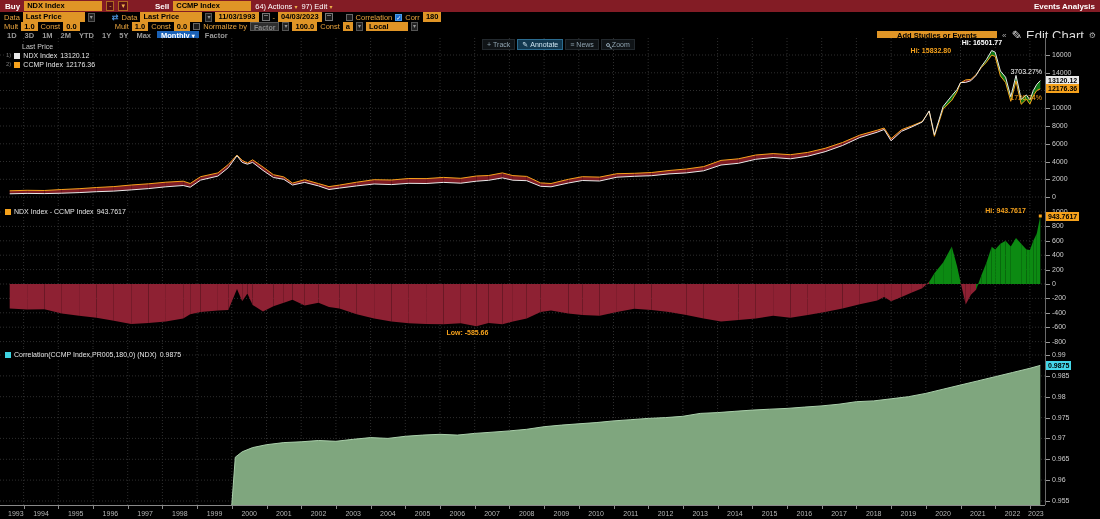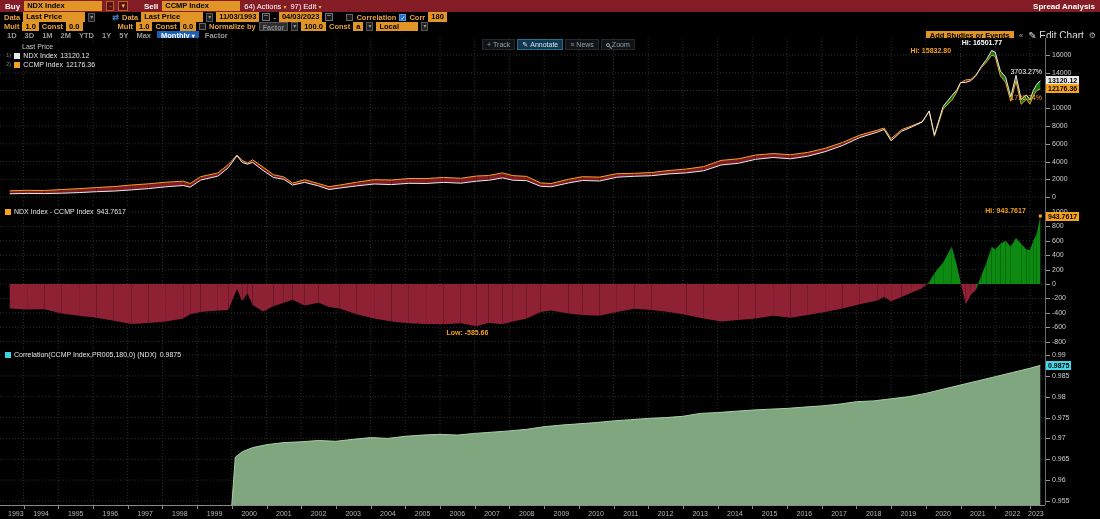--- a/index.html
+++ b/index.html
@@ -12,34 +12,34 @@
 .field.wide{min-width:78px}
 .mini-box{background:#5a1016;border:1px solid #b06a20;color:#f0b24a;height:10px;line-height:8px;padding:0 2px;font-size:7px}
 .menu-item{color:#fff;font-size:7.5px;white-space:nowrap}
 .menu-item .chev{color:#f0b24a;font-size:6px}
 .tb-title{margin-left:auto;font-size:8px;font-weight:bold;color:#fff}
 
 .crow{position:absolute;left:0;width:1100px;display:flex;align-items:center;gap:3px;padding:0 4px;font-size:7.5px;color:#e8a33d;background:#000}
 .r1{top:12px;height:10px}
 .r2{top:22px;height:9px}
 .r3{top:31px;height:8px;color:#999}
-.olabel{color:#e8a33d;font-weight:bold;white-space:nowrap}
+.olabel{color:#e8a33d;font-weight:normal;white-space:nowrap}
 .dd-arrow{background:#222;border:1px solid #555;color:#999;height:9px;line-height:7px;padding:0 1px;font-size:6px}
 .cal{display:inline-block;width:8px;height:8px;border:1px solid #777;background:#1a1a1a;position:relative}
 .cal::before{content:'';position:absolute;left:1px;top:1px;width:4px;height:1px;background:#777}
 .chk{display:inline-block;width:7px;height:7px;border:1px solid #666;background:#1c1c1c;font-size:6px;line-height:7px;text-align:center;color:#fff}
 .chk.on{background:#1f6fce;border-color:#4a9ae8}
 .swap{color:#4a90d9;font-size:8px;font-weight:bold}
 .greyed{background:#2e2e2e;color:#888;border:1px solid #555;height:9px;line-height:9px;padding:0 3px;font-size:7px;font-weight:bold}
 .period{color:#999;font-size:7.5px;font-weight:bold;padding:0 3px;white-space:nowrap}
 .freq{background:#1b62b7;color:#fff;font-size:7.5px;font-weight:bold;padding:0 4px;height:9px;line-height:9px}
 .r3-right{margin-left:auto;display:flex;align-items:center;gap:5px}
-.add-studies{background:#e09526;color:#000;font-size:7.5px;font-weight:bold;padding:0 4px;height:9px;line-height:9px}
+.add-studies{background:#e09526;color:#000;font-size:7.5px;font-weight:bold;padding:0 20px;height:9px;line-height:9px}
 .icon-grey{color:#aaa;font-size:8px}
-.editchart{color:#ddd;font-size:10px;white-space:nowrap}
+.editchart{color:#ddd;font-size:13px;white-space:nowrap}
 
 .chartwrap{position:absolute;left:0;top:38px;width:1100px;height:481px;background:#000}
 .panel-svg{position:absolute;left:0;background:#000}
 .sep{position:absolute;left:0;width:1045px;height:1px;background:#3a3a3a}
 .yaxis{position:absolute;left:1045px;top:0;width:55px;height:467px;border-left:1px solid #6a6a6a;background:#000}
 .ytick-mark{position:absolute;width:4px;height:1px;background:#999}
 .ytick-label{position:absolute;font-size:7px;color:#ccc;white-space:nowrap}
 .badge{position:absolute;left:1046px;font-size:7px;font-weight:bold;color:#000;padding:0 2px;height:9px;line-height:9px;z-index:5;white-space:nowrap}
 .pct-label{position:absolute;font-size:7px;text-align:right;width:50px;z-index:4}
 .anno{position:absolute;font-size:7px;font-weight:bold;white-space:nowrap;z-index:4}
@@ -64,25 +64,25 @@
 </head>
 <body>
 
 <div class="screen">
 
   <div class="topbar">
     <span class="tb-label">Buy</span>
     <span class="field wide">NDX Index</span>
     <span class="mini-box">-</span>
     <span class="mini-box">▾</span>
-    <span class="tb-label" style="margin-left:12px">Sell</span>
+    <span class="tb-label" style="margin-left:23px">Sell</span>
     <span class="field wide">CCMP Index</span>
     <span class="menu-item"><span>64) Actions</span> <span class="chev">▾</span></span>
     <span class="menu-item"><span>97) Edit</span> <span class="chev">▾</span></span>
-    <span class="tb-title">Spread Analysis</span>
+    <span class="tb-title">Events Analysis</span>
   </div>
 
   <div class="crow r1">
     <span class="olabel">Data</span>
     <span class="field" style="min-width:62px">Last Price</span>
     <span class="dd-arrow">▾</span>
     <span class="swap" style="margin-left:14px">⇄</span>
     <span class="olabel">Data</span>
     <span class="field" style="min-width:62px">Last Price</span>
     <span class="dd-arrow">▾</span>

